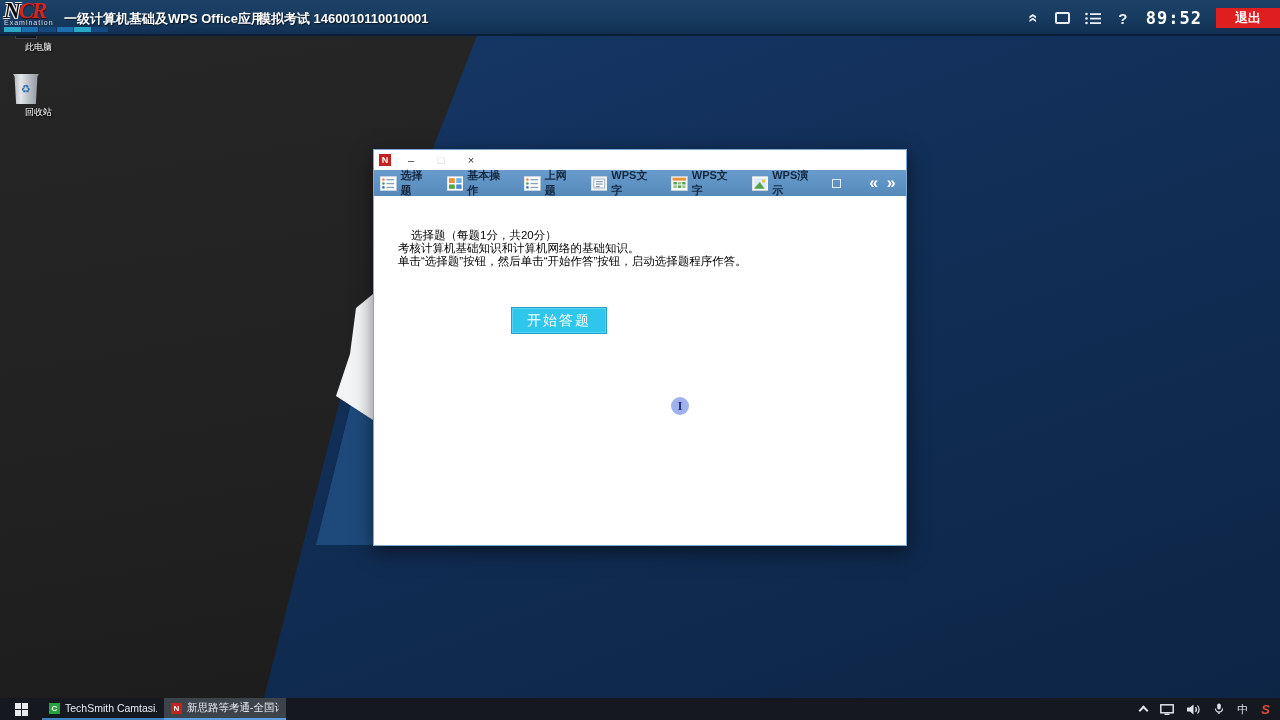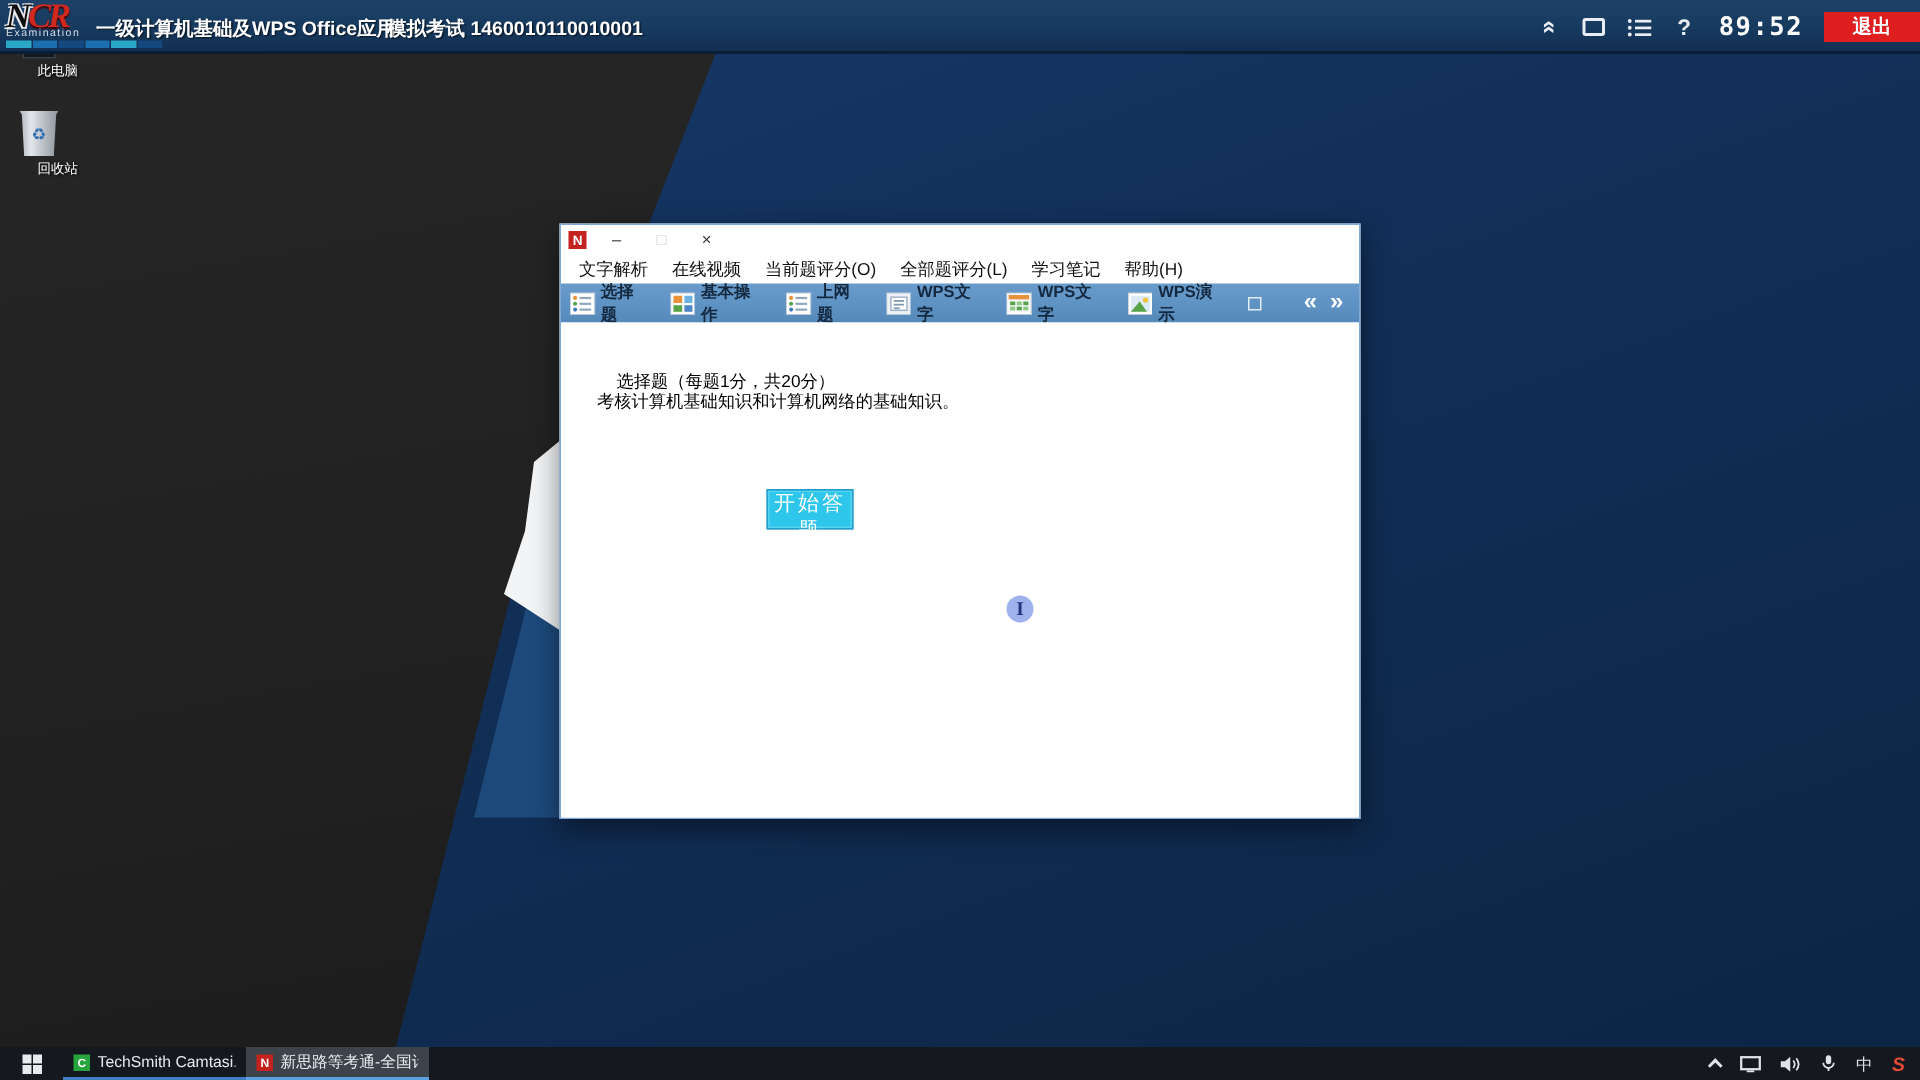--- a/index.html
+++ b/index.html
@@ -67,21 +67,21 @@
   .win-toolbar { height:26px; background:linear-gradient(180deg,#699ccb 0%,#5f93c4 50%,#5589ba 100%);
                  display:flex; align-items:center; padding:0 6px; }
   .tab { display:flex; align-items:center; gap:4px; margin-right:14px; cursor:pointer; }
   .tab svg { display:block; }
   .tab-label { font-size:11px; font-weight:bold; color:#14283f; }
   .tb-spacer { flex:1; }
   .tb-square { width:9px; height:9px; border:1px solid #e4ecf5; margin-right:24px; cursor:pointer; }
   .tb-nav { color:#fff; font-size:16px; font-weight:bold; width:18px; text-align:center; cursor:pointer; line-height:24px; }
   .win-content { flex:1; position:relative; background:#fff; }
   .c-line { position:absolute; font-size:11.5px; color:#000; white-space:nowrap; }
-  .start-btn { position:absolute; left:137px; top:111px; width:58px; height:27px;
+  .start-btn { position:absolute; left:137px; top:111px; width:96px; height:27px;
                background:#2ec6ea; border:1px solid #2a9cc9; box-shadow:inset 0 0 0 1px #57d4f2;
                color:#fff; font-size:14px; letter-spacing:2px; font-family:inherit; cursor:pointer; }
 
   
   .cursor-hl { position:absolute; left:671px; top:397px; width:18px; height:18px; border-radius:50%;
                background:rgba(150,170,235,.9); z-index:40; display:flex; align-items:center; justify-content:center;
                font-family:"Liberation Serif","DejaVu Serif",serif; font-size:13px; font-weight:bold; color:#27357d; }
 
   
   .taskbar { position:absolute; left:0; bottom:0; width:1280px; height:22px; background:#15191f;
@@ -168,28 +168,20 @@
 <div class="appwin">
   <div class="win-titlebar">
     <div class="win-appicon">N</div>
     <div class="win-ctrls">
       <div class="win-ctrl">–</div>
       <div class="win-ctrl disabled">□</div>
       <div class="win-ctrl">×</div>
     </div>
   </div>
 
-  <div class="win-menubar">
-    <span class="menu-item">文字解析</span>
-    <span class="menu-item">在线视频</span>
-    <span class="menu-item">当前题评分(O)</span>
-    <span class="menu-item">全部题评分(L)</span>
-    <span class="menu-item">学习笔记</span>
-    <span class="menu-item">帮助(H)</span>
-  </div>
 
   <div class="win-toolbar">
     <div class="tab">
       <svg width="17" height="15" viewBox="0 0 17 15">
         <rect width="17" height="15" fill="#fff" stroke="#b9c6d4"></rect>
         <circle cx="3.5" cy="3.5" r="1.4" fill="#e8923c"></circle>
           <rect x="6.5" y="2.8" width="8" height="1.5" fill="#8fa7bd"></rect>
         <circle cx="3.5" cy="7.5" r="1.4" fill="#57a348"></circle>
           <rect x="6.5" y="6.8" width="8" height="1.5" fill="#8fa7bd"></rect>
         <circle cx="3.5" cy="11.5" r="1.4" fill="#3d7fc1"></circle>
@@ -254,20 +246,21 @@
     </div>
     <div class="tb-spacer"></div>
     <div class="tb-square"></div>
     <div class="tb-nav">«</div>
     <div class="tb-nav">»</div>
   </div>
 
   <div class="win-content">
     <div class="c-line" style="left:37px; top:32px;">选择题（每题1分，共20分）</div>
     <div class="c-line" style="left:24px; top:45px;">考核计算机基础知识和计算机网络的基础知识。</div>
+    <div class="c-line" style="left:24px; top:58px;">单击“选择题”按钮，然后单击“开始作答”按钮，启动选择题程序作答。</div>
     <button class="start-btn">开始答题</button>
   </div>
 </div>
 
 <div class="cursor-hl">I</div>
 
 <div class="taskbar">
   <div class="start-btn-tb">
     <div class="win-logo">
         <span></span>

